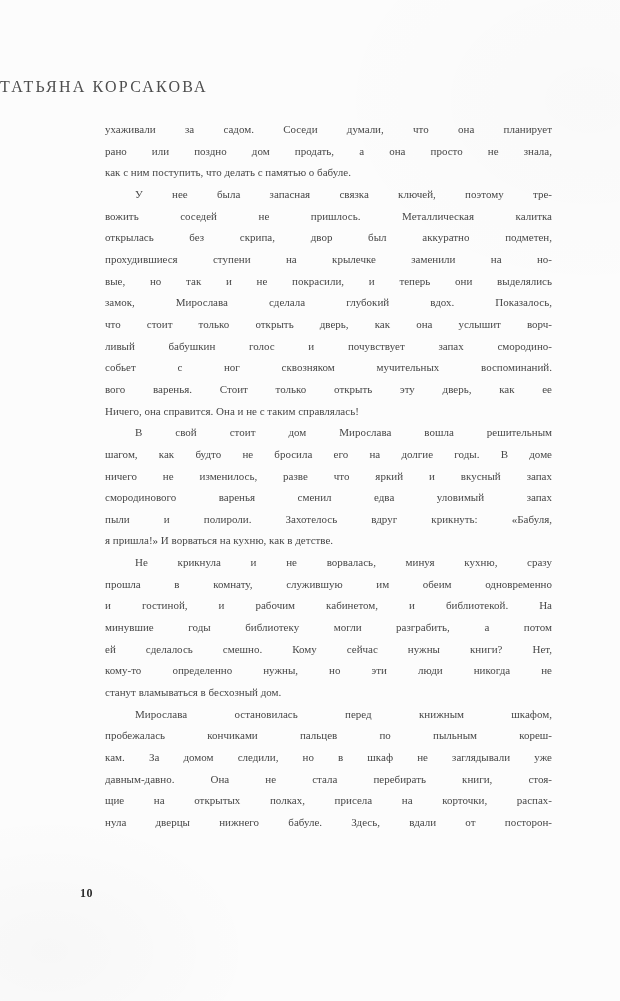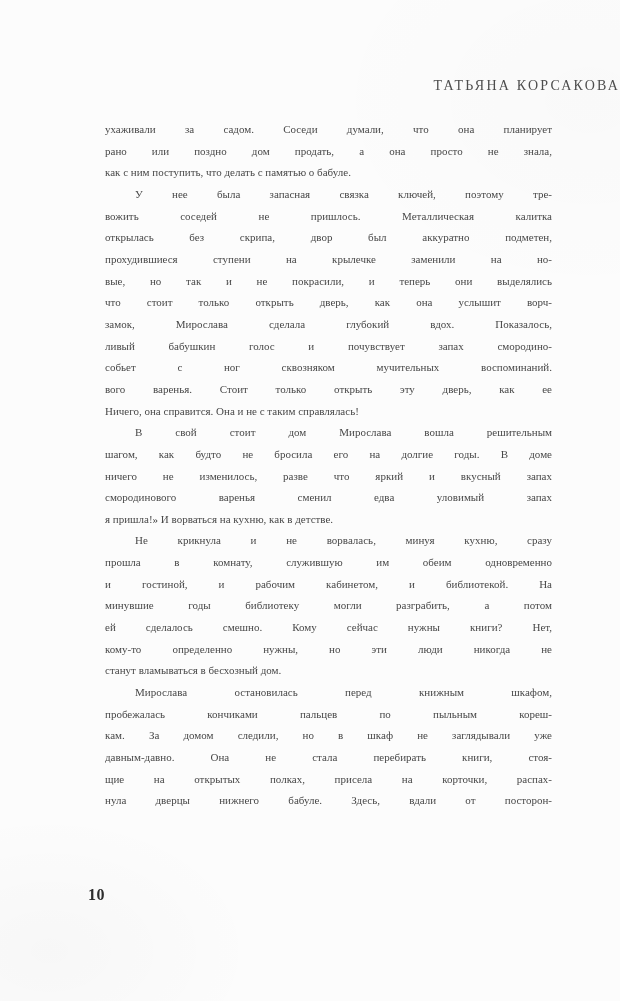--- a/index.html
+++ b/index.html
@@ -11,66 +11,67 @@
   }
   .page-surface {
     position: absolute; inset: 0;
     background:
       radial-gradient(ellipse 300px 200px at 8% 95%, rgba(0,0,0,0.018), rgba(0,0,0,0) 70%),
       radial-gradient(ellipse 400px 300px at 95% 10%, rgba(0,0,0,0.012), rgba(0,0,0,0) 70%),
       #fcfcfc;
   }
   .running-header {
     position: absolute; top: 78px; left: 0; width: 620px;
-    text-align: right;
-    font-size: 14px; letter-spacing: 2.2px;
+    text-align: left;
+    font-size: 16px; letter-spacing: 2.2px;
     color: #4d4d4d;
   }
   .body-text {
     position: absolute; left: 105px; top: 119px; width: 447px;
   }
   .line {
     font-size: 11px; line-height: 21.65px;
     color: #484848;
     text-align: justify;
     text-align-last: justify;
   }
   .line.indent { text-indent: 30px; }
   .line.para-end { text-align-last: left; }
   .page-number {
-    position: absolute; left: 88px; top: 886px;
-    font-size: 16px; font-weight: bold;
+    position: absolute; left: 80px; top: 886px;
+    font-size: 12px; font-weight: bold;
     color: #2e2e2e; letter-spacing: 0.5px;
   }
 </style>
 </head>
 <body>
 
 <div class="page-surface">
   <div class="running-header">ТАТЬЯНА КОРСАКОВА</div>
 
   <div class="body-text">
       <div class="line">ухаживали за садом. Соседи думали, что она планирует</div>
       <div class="line">рано или поздно дом продать, а она просто не знала,</div>
       <div class="line para-end">как с ним поступить, что делать с памятью о бабуле.</div>
       <div class="line indent">У нее была запасная связка ключей, поэтому тре-</div>
       <div class="line">вожить соседей не пришлось. Металлическая калитка</div>
       <div class="line">открылась без скрипа, двор был аккуратно подметен,</div>
       <div class="line">прохудившиеся ступени на крылечке заменили на но-</div>
       <div class="line">вые, но так и не покрасили, и теперь они выделялись</div>
+      <div class="line">замок, Мирослава сделала глубокий вдох. Показалось,</div>
       <div class="line">что стоит только открыть дверь, как она услышит ворч-</div>
-      <div class="line">замок, Мирослава сделала глубокий вдох. Показалось,</div>
       <div class="line">ливый бабушкин голос и почувствует запах смородино-</div>
       <div class="line">собьет с ног сквозняком мучительных воспоминаний.</div>
       <div class="line">вого варенья. Стоит только открыть эту дверь, как ее</div>
       <div class="line para-end">Ничего, она справится. Она и не с таким справлялась!</div>
       <div class="line indent">В свой стоит дом Мирослава вошла решительным</div>
       <div class="line">шагом, как будто не бросила его на долгие годы. В доме</div>
       <div class="line">ничего не изменилось, разве что яркий и вкусный запах</div>
       <div class="line">смородинового варенья сменил едва уловимый запах</div>
+      <div class="line">пыли и полироли. Захотелось вдруг крикнуть: «Бабуля,</div>
       <div class="line para-end">я пришла!» И ворваться на кухню, как в детстве.</div>
       <div class="line indent">Не крикнула и не ворвалась, минуя кухню, сразу</div>
       <div class="line">прошла в комнату, служившую им обеим одновременно</div>
       <div class="line">и гостиной, и рабочим кабинетом, и библиотекой. На</div>
       <div class="line">минувшие годы библиотеку могли разграбить, а потом</div>
       <div class="line">ей сделалось смешно. Кому сейчас нужны книги? Нет,</div>
       <div class="line">кому-то определенно нужны, но эти люди никогда не</div>
       <div class="line para-end">станут вламываться в бесхозный дом.</div>
       <div class="line indent">Мирослава остановилась перед книжным шкафом,</div>
       <div class="line">пробежалась кончиками пальцев по пыльным кореш-</div>

